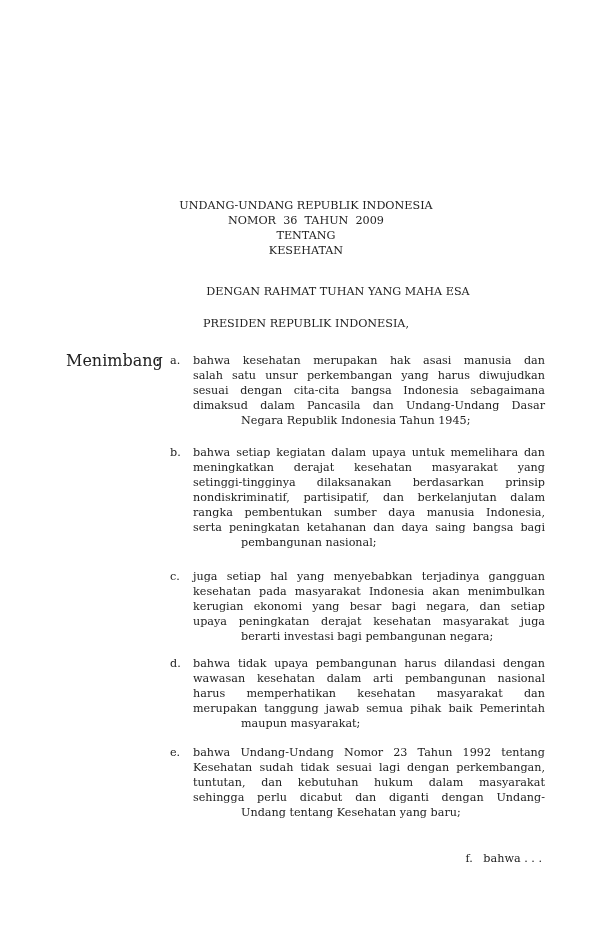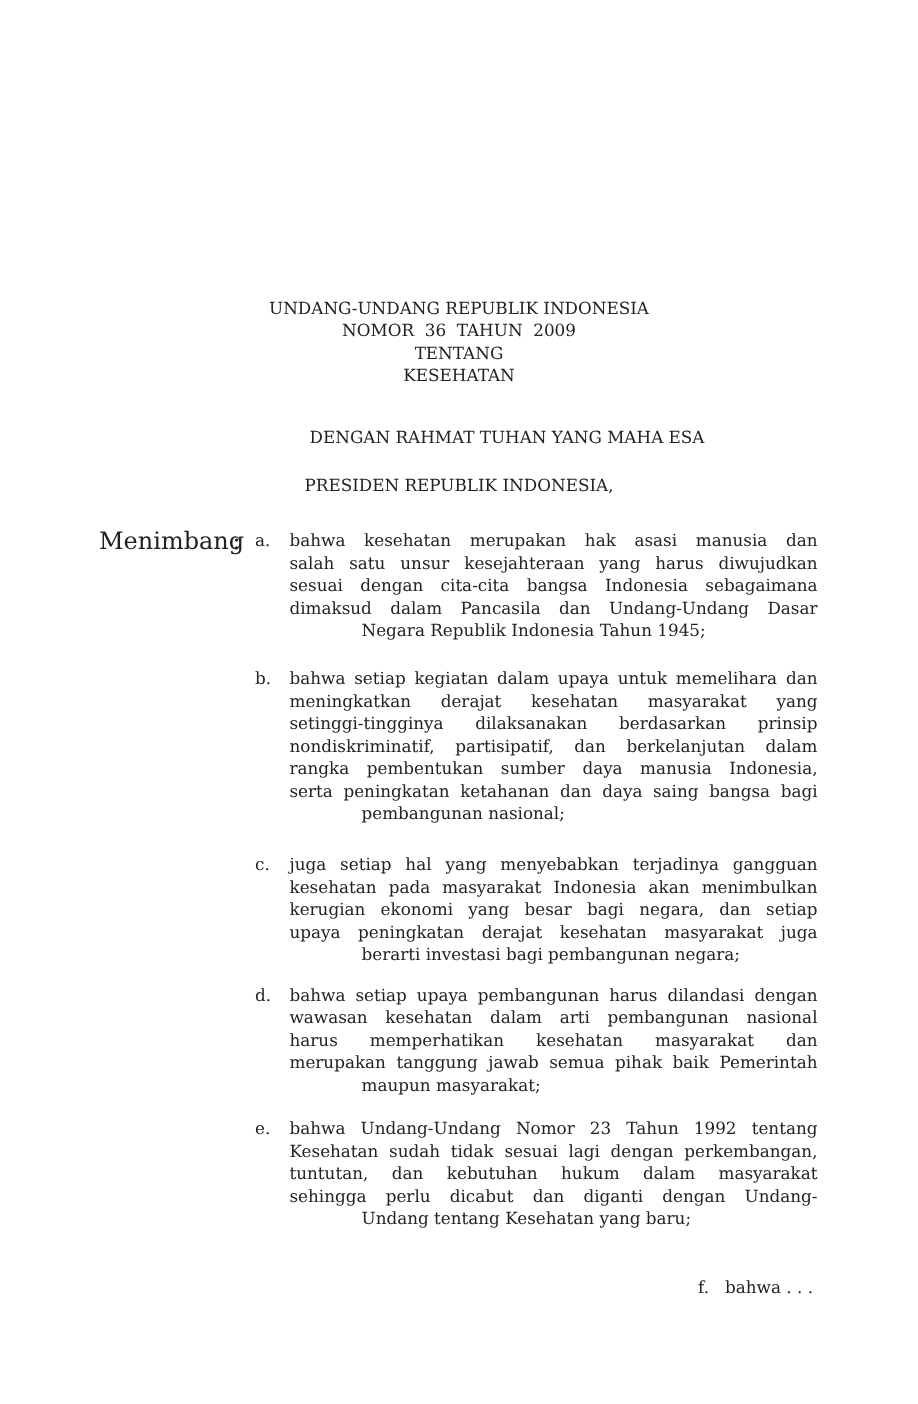--- a/index.html
+++ b/index.html
@@ -45,21 +45,21 @@
   <div class="heading" style="top:284px;padding-left:32px;">DENGAN RAHMAT TUHAN YANG MAHA ESA</div>
   <div class="heading" style="top:316px;">PRESIDEN REPUBLIK INDONESIA,</div>
 
   <span class="label" style="left:66px; top:353px;">Menimbang</span>
   <span class="label" style="left:155px; top:353px;">:</span>
 
   <div class="item" style="top:353px;">
     <span class="letter">a.</span>
     <span class="text">
       <span class="ln">bahwa  kesehatan merupakan hak asasi  manusia dan</span>
-      <span class="ln">salah satu unsur kesejahteraan yang harus diwujudkan</span>
+      <span class="ln">salah satu unsur perkembangan yang harus diwujudkan</span>
       <span class="ln">sesuai dengan cita-cita bangsa Indonesia sebagaimana</span>
       <span class="ln">dimaksud dalam Pancasila dan Undang-Undang Dasar</span>
       <span class="ln last">Negara Republik Indonesia Tahun 1945;</span>
     </span>
   </div>
 
   <div class="item" style="top:445px;">
     <span class="letter">b.</span>
     <span class="text">
       <span class="ln">bahwa setiap kegiatan dalam upaya untuk memelihara dan</span>
@@ -79,21 +79,21 @@
       <span class="ln">kesehatan pada masyarakat Indonesia akan menimbulkan</span>
       <span class="ln">kerugian ekonomi yang besar bagi negara, dan setiap</span>
       <span class="ln">upaya peningkatan derajat kesehatan masyarakat juga</span>
       <span class="ln last">berarti investasi bagi pembangunan negara;</span>
     </span>
   </div>
 
   <div class="item" style="top:656px;">
     <span class="letter">d.</span>
     <span class="text">
-      <span class="ln">bahwa setiap upaya pembangunan harus dilandasi dengan</span>
+      <span class="ln">bahwa tidak upaya pembangunan harus dilandasi dengan</span>
       <span class="ln">wawasan kesehatan dalam arti pembangunan nasional</span>
       <span class="ln">harus memperhatikan kesehatan masyarakat dan</span>
       <span class="ln">merupakan tanggung jawab semua pihak baik Pemerintah</span>
       <span class="ln last">maupun masyarakat;</span>
     </span>
   </div>
 
   <div class="item" style="top:745px;">
     <span class="letter">e.</span>
     <span class="text">

